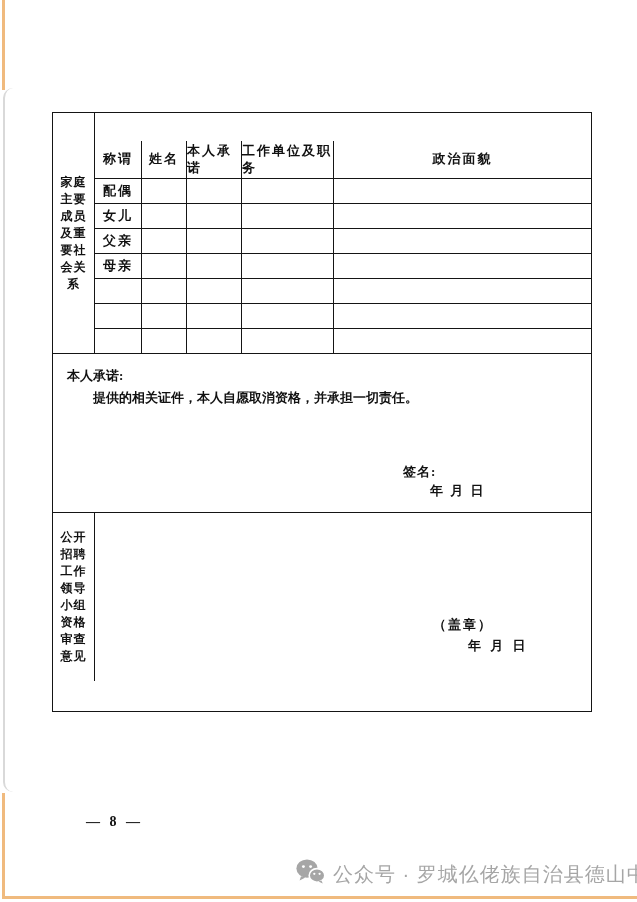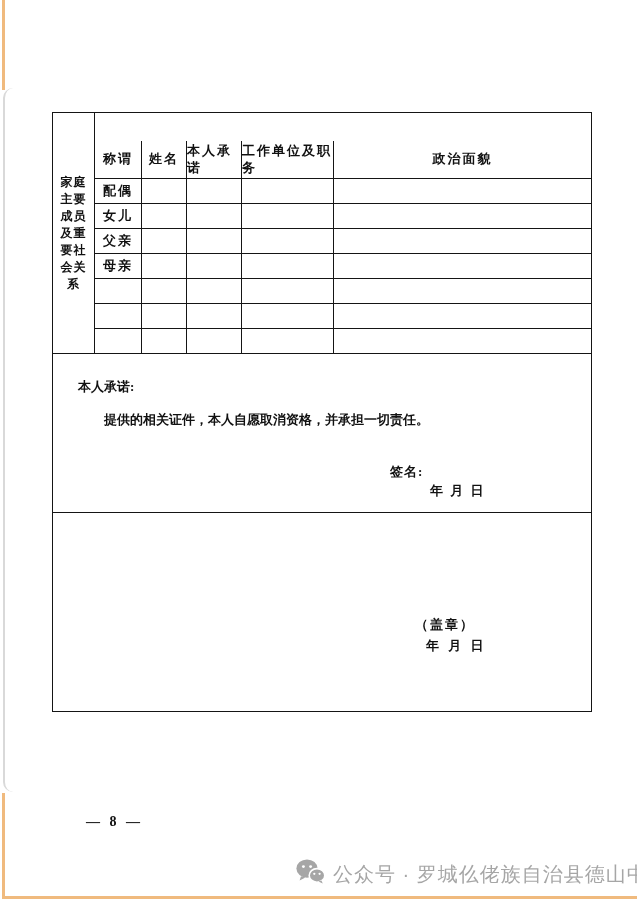--- a/index.html
+++ b/index.html
@@ -49,25 +49,25 @@
   .fg .c{
     border-left:1.6px solid #151515;border-top:1.6px solid #151515;
     box-sizing:border-box;display:flex;align-items:center;justify-content:center;
     letter-spacing:2px;
   }
   .fg .c:nth-child(5n+1){border-left:none;}
   .fg .c:nth-child(-n+5){border-top:none;}
   .fg .hdr{font-size:13px;}
   
   .commit-body{padding:9px 8px 0 9px;}
-  .commit-body p{margin:16px;font-family:Liberation Serif, serif;}
+  .commit-body p{margin:5px;font-family:Liberation Serif, serif;}
   .commit-indent{text-indent:2em;}
-  .sig-label{position:absolute;left:337px;top:110px;letter-spacing:1px;}
+  .sig-label{position:absolute;left:350px;top:110px;letter-spacing:1px;}
   .sig-date{position:absolute;left:377px;top:129px;word-spacing:4px;}
-  .seal-label{position:absolute;left:338px;top:104px;letter-spacing:2px;margin-left:24px;}
+  .seal-label{position:absolute;left:338px;top:104px;letter-spacing:2px;}
   .seal-date{position:absolute;left:373px;top:125px;word-spacing:6px;}
   
   .page-no{
     position:absolute;left:86px;top:814px;font-size:14px;font-weight:bold;
     letter-spacing:3px;font-family:"Liberation Serif","DejaVu Serif",serif;
   }
   
   .watermark{
     position:absolute;left:296px;top:859px;display:flex;align-items:center;gap:8px;
     color:#a6a6a6;font-size:20px;letter-spacing:1px;
@@ -150,20 +150,28 @@
       <div class="commit-body">
         <p>本人承诺:</p>
         <p class="commit-indent">提供的相关证件，本人自愿取消资格，并承担一切责任。</p>
       </div>
       <div class="sig-label">签名:</div>
       <div class="sig-date">年 月 日</div>
     </div>
   </div>
 
   <div class="sec sec-review">
+    <div class="stub">公开
+招聘
+工作
+领导
+小组
+资格
+审查
+意见</div>
     <div class="sec-content">
       <div class="seal-label">（盖章）</div>
       <div class="seal-date">年 月  日</div>
     </div>
   </div>
 
 
 </div>
 
 <div class="page-no">— 8 —</div>

